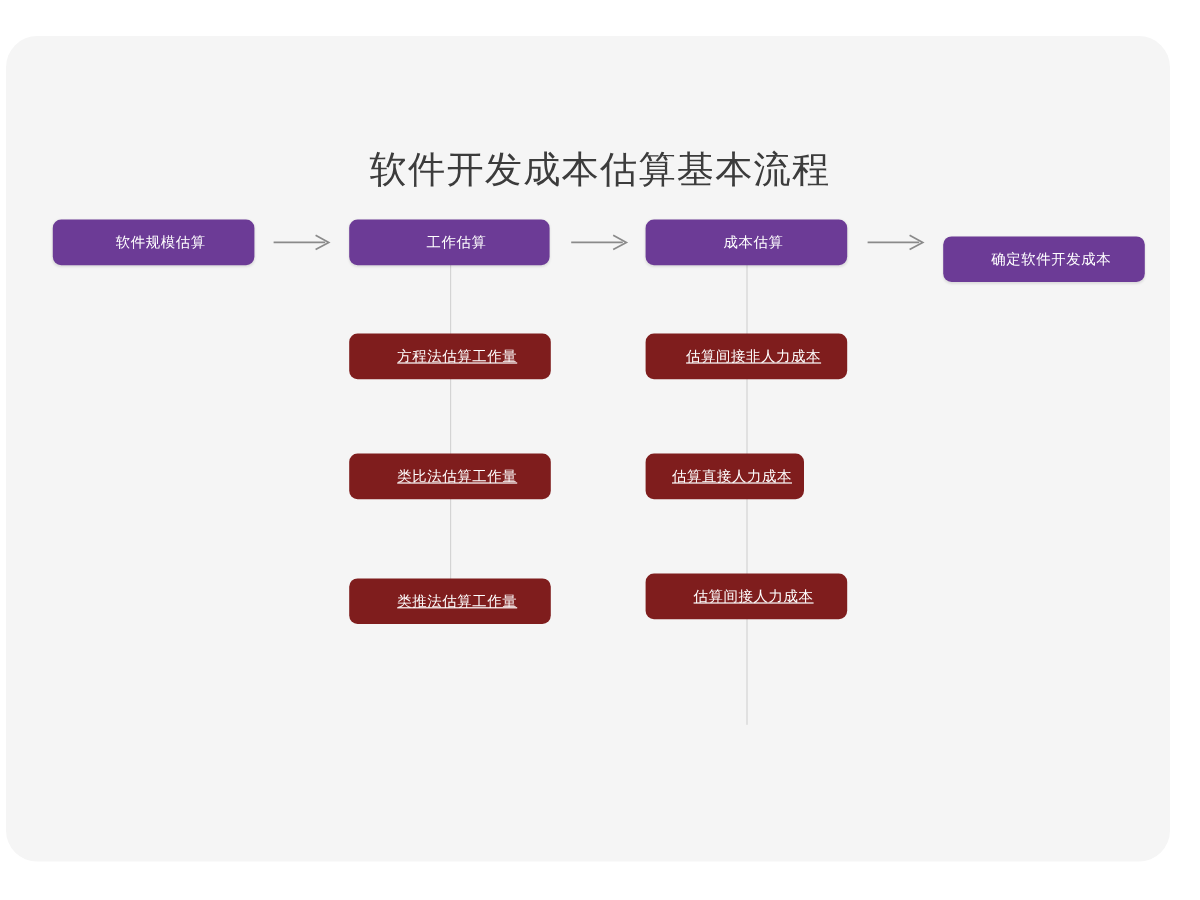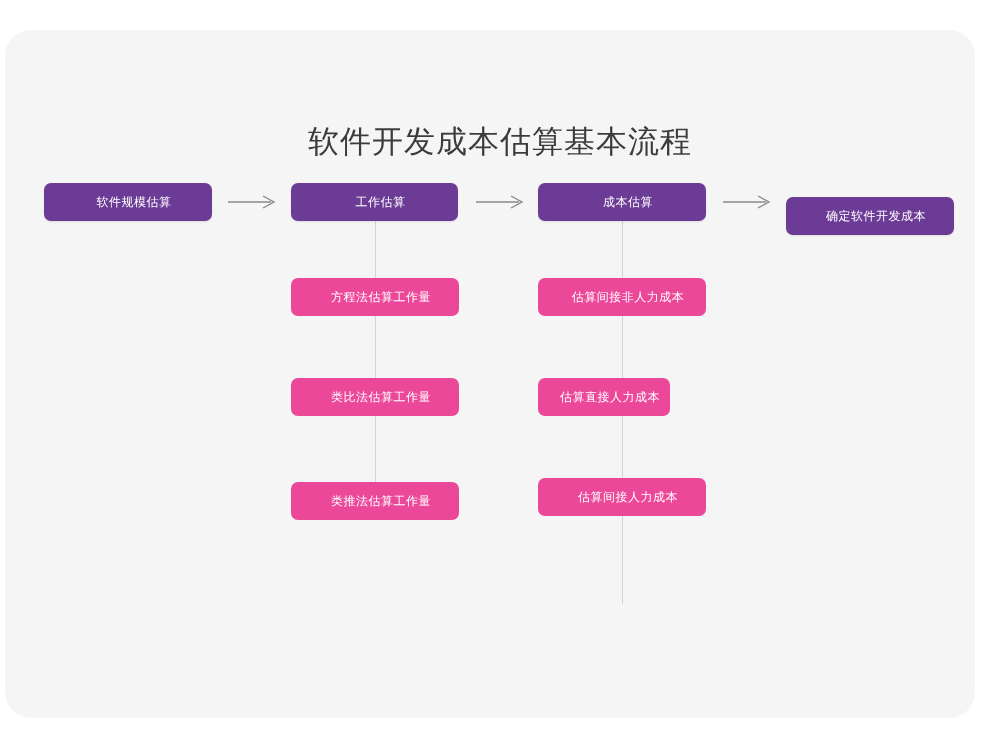--- a/index.html
+++ b/index.html
@@ -59,21 +59,22 @@
     letter-spacing: 0.5px;
     white-space: nowrap;
     user-select: none;
     padding-left: 12px;
   }
   .node.primary {
     background: #6c3b96;
     box-shadow: 0 1px 2px rgba(0,0,0,0.10);
   }
   .node.secondary {
-    background: #ec4899;
+    background: #7f1d1d;
+    text-decoration: underline;
   }
 
   
   .arrow {
     position: absolute;
     height: 20px;
     display: flex;
     align-items: center;
   }
   .arrow svg { display: block; overflow: visible; }

